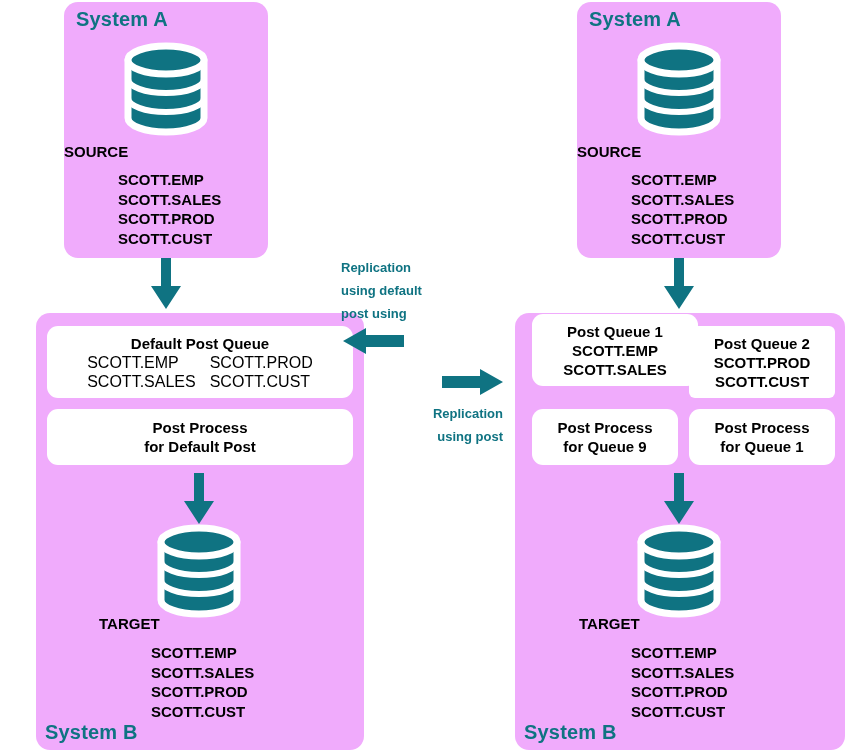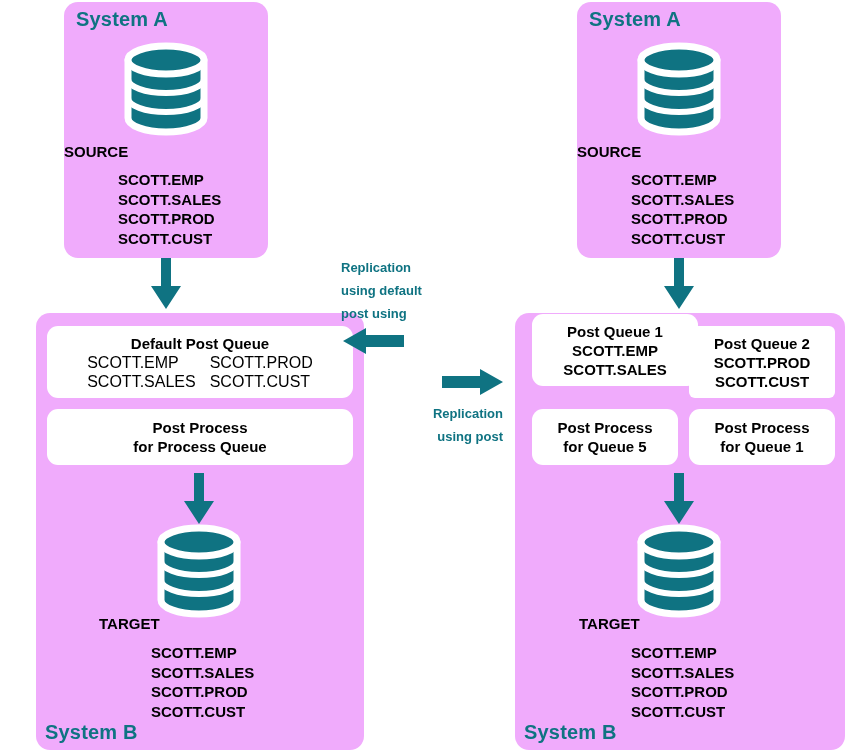--- a/index.html
+++ b/index.html
@@ -151,21 +151,21 @@
         </div>
         <div class="q-col">
           <span>SCOTT.PROD</span>
           <span>SCOTT.CUST</span>
         </div>
       </div>
     </div>
 
     <div class="white-box" style="left:11px; top:96px; width:306px; height:56px;">
       <div class="box-line">Post Process</div>
-      <div class="box-line">for Process Queue</div>
+      <div class="box-line">for Default Post</div>
     </div>
 
     <div class="arrow-down" style="left:147px; top:160px;">
       <svg width="32" height="52" viewBox="0 0 32 52">
         <polygon points="11,0 21,0 21,28 31,28 16,51 1,28 11,28" fill="#0f7382"></polygon>
       </svg>
     </div>
 
     <div class="db-wrap" style="left:113px; top:205px;">
       <svg width="100" height="106" viewBox="0 0 100 106">
@@ -252,21 +252,21 @@
     </div>
 
     <div class="white-box" style="left:174px; top:13px; width:146px; height:72px;border-radius:6px;">
       <div class="box-title">Post Queue 2</div>
       <div class="box-line">SCOTT.PROD</div>
       <div class="box-line">SCOTT.CUST</div>
     </div>
 
     <div class="white-box" style="left:17px; top:96px; width:146px; height:56px;">
       <div class="box-line">Post Process</div>
-      <div class="box-line">for Queue 5</div>
+      <div class="box-line">for Queue 9</div>
     </div>
 
     <div class="white-box" style="left:174px; top:96px; width:146px; height:56px;">
       <div class="box-line">Post Process</div>
       <div class="box-line">for Queue 1</div>
     </div>
 
     <div class="arrow-down" style="left:148px; top:160px;">
       <svg width="32" height="52" viewBox="0 0 32 52">
         <polygon points="11,0 21,0 21,28 31,28 16,51 1,28 11,28" fill="#0f7382"></polygon>

